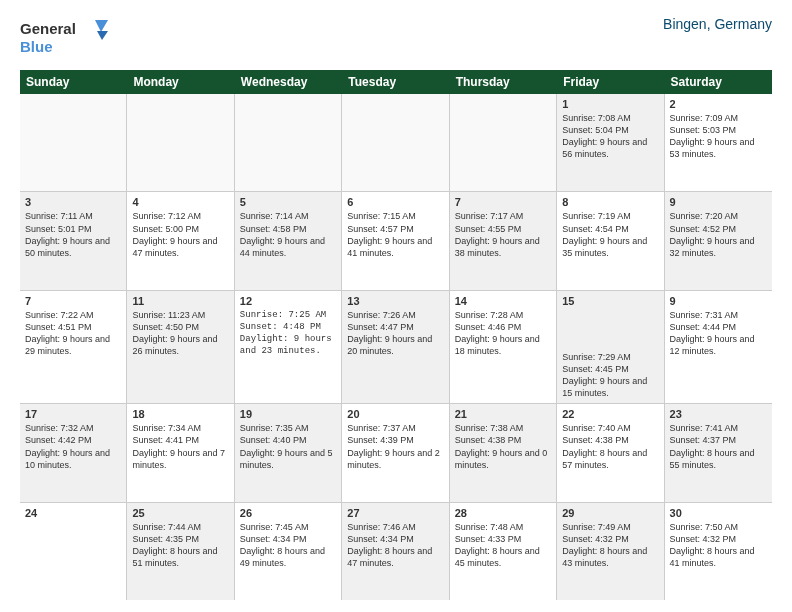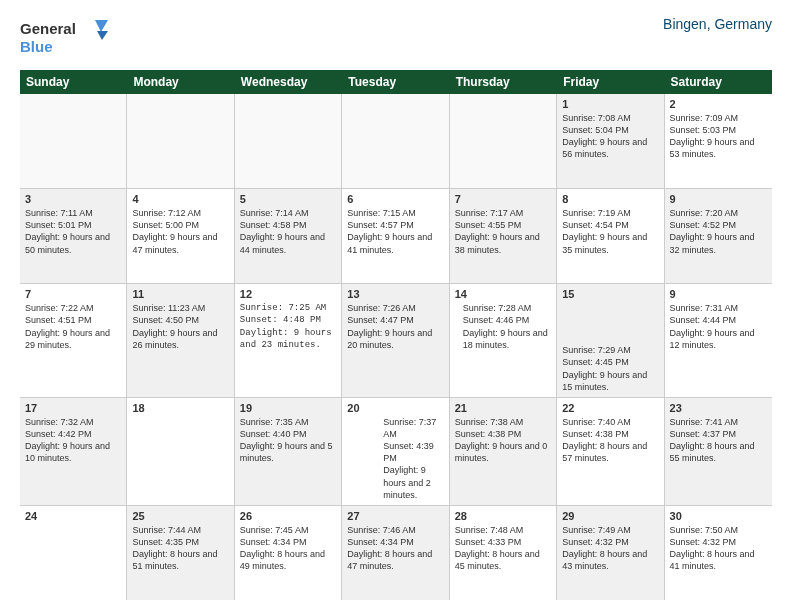--- a/index.html
+++ b/index.html
@@ -206,21 +206,21 @@
 Daylight: 9 hours and 23 minutes.</div>
           </div>
           <div class="cal-cell shaded">
             <span class="day-num">13</span>
             <div class="cell-text" style="white-space: pre-line;">Sunrise: 7:26 AM
 Sunset: 4:47 PM
 Daylight: 9 hours and 20 minutes.</div>
           </div>
           <div class="cal-cell">
             <span class="day-num">14</span>
-            <div class="cell-text" style="white-space: pre-line; margin-left: 8px;">Sunrise: 7:28 AM
+            <div class="cell-text" style="white-space: pre-line;">Sunrise: 7:28 AM
 Sunset: 4:46 PM
 Daylight: 9 hours and 18 minutes.</div>
           </div>
           <div class="cal-cell shaded">
             <span class="day-num">15</span>
             <div class="cell-text" style="white-space: pre-line; margin-top: 44px;">Sunrise: 7:29 AM
 Sunset: 4:45 PM
 Daylight: 9 hours and 15 minutes.</div>
           </div>
           <div class="cal-cell">
@@ -232,30 +232,33 @@
         </div>
         <div class="cal-row">
           <div class="cal-cell shaded">
             <span class="day-num">17</span>
             <div class="cell-text" style="white-space: pre-line;">Sunrise: 7:32 AM
 Sunset: 4:42 PM
 Daylight: 9 hours and 10 minutes.</div>
           </div>
           <div class="cal-cell">
             <span class="day-num">18</span>
+            <div class="cell-text" style="white-space: pre-line;">Sunrise: 7:34 AM
+Sunset: 4:41 PM
+Daylight: 9 hours and 7 minutes.</div>
           </div>
           <div class="cal-cell shaded">
             <span class="day-num">19</span>
             <div class="cell-text" style="white-space: pre-line;">Sunrise: 7:35 AM
 Sunset: 4:40 PM
 Daylight: 9 hours and 5 minutes.</div>
           </div>
           <div class="cal-cell">
             <span class="day-num">20</span>
-            <div class="cell-text" style="white-space: pre-line; margin-left: 36px;">Sunrise: 7:37 AM
+            <div class="cell-text" style="white-space: pre-line;">Sunrise: 7:37 AM
 Sunset: 4:39 PM
 Daylight: 9 hours and 2 minutes.</div>
           </div>
           <div class="cal-cell shaded">
             <span class="day-num">21</span>
             <div class="cell-text" style="white-space: pre-line;">Sunrise: 7:38 AM
 Sunset: 4:38 PM
 Daylight: 9 hours and 0 minutes.</div>
           </div>
           <div class="cal-cell">

